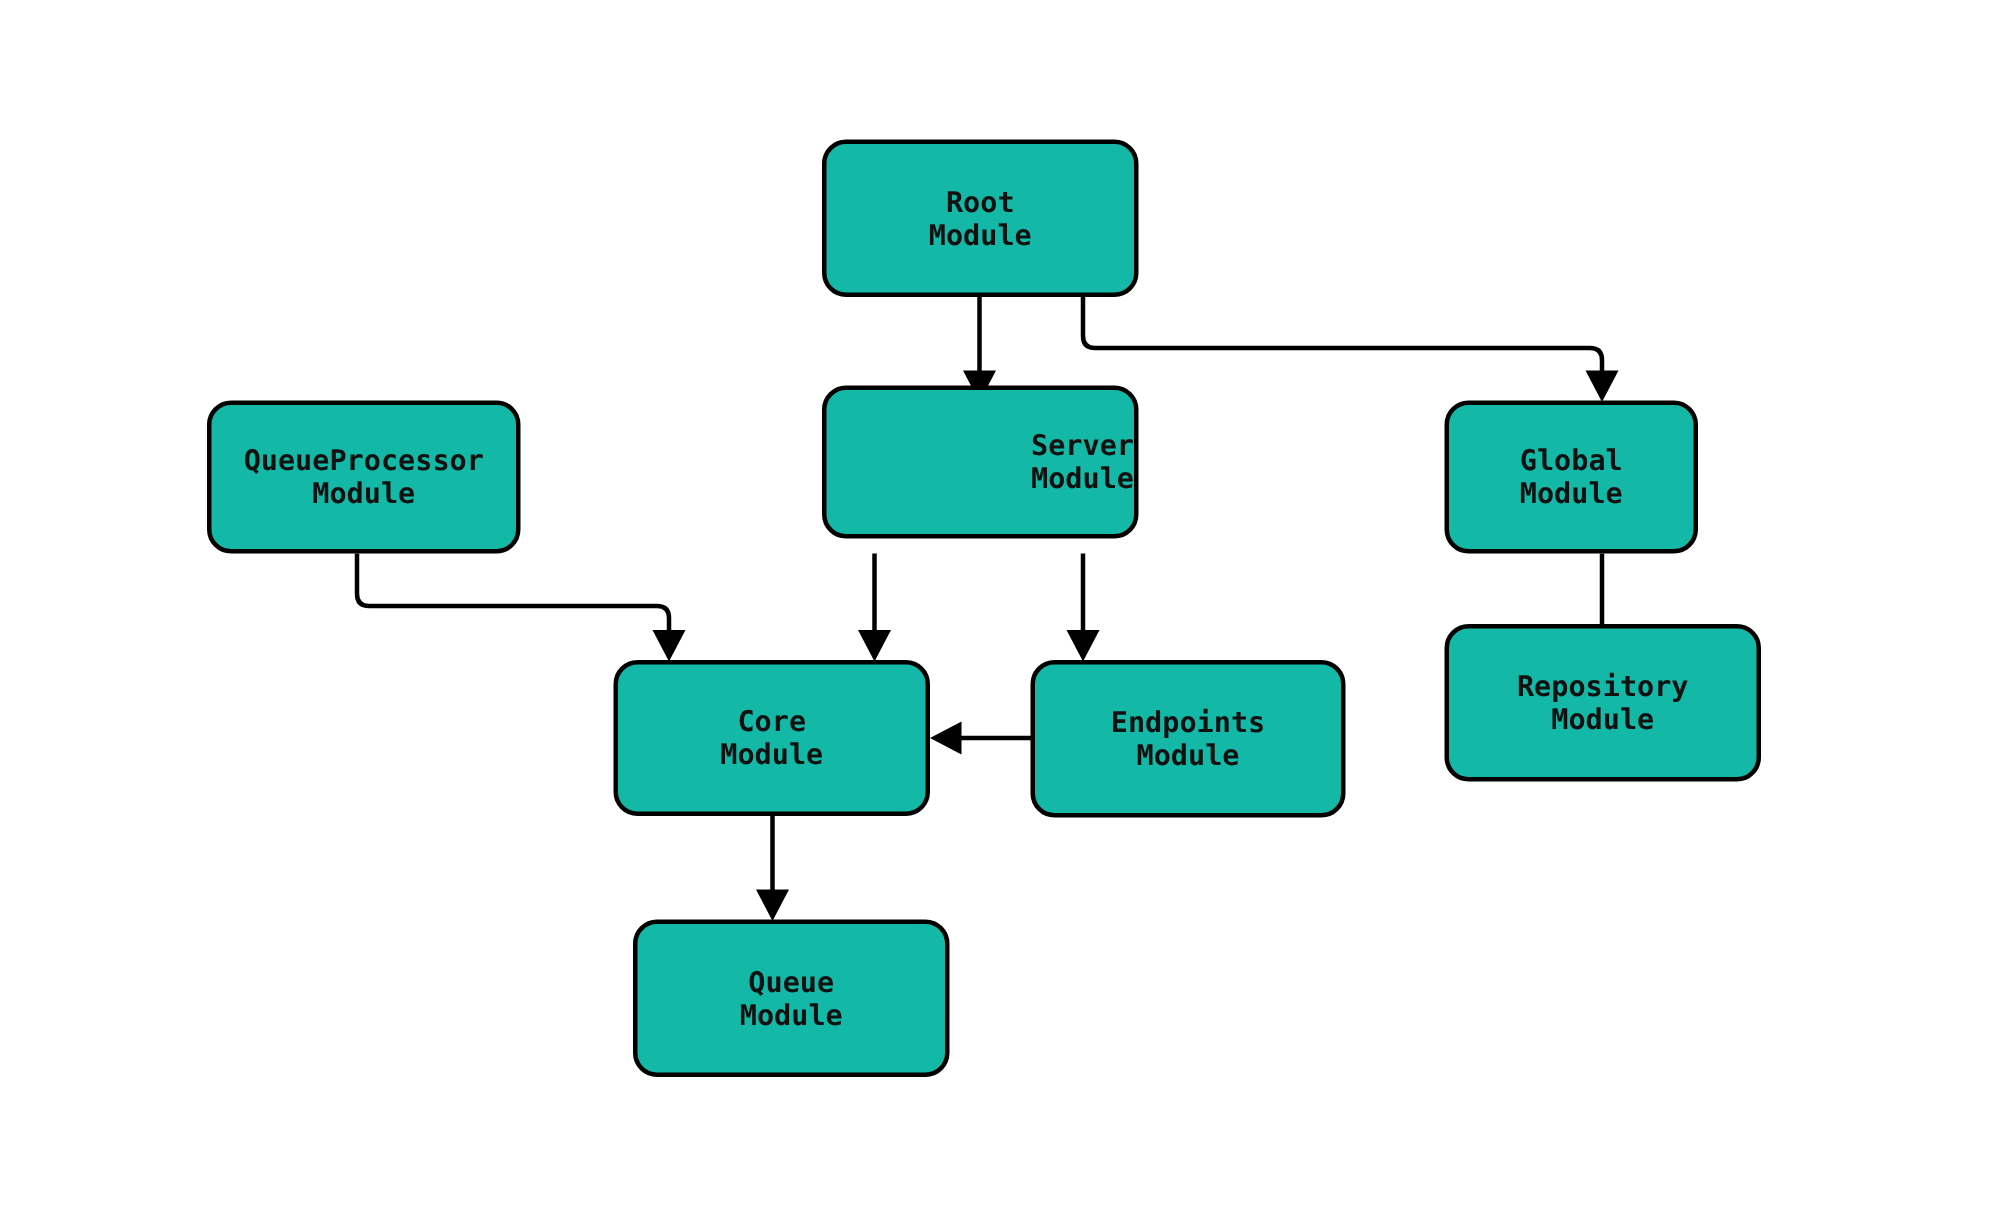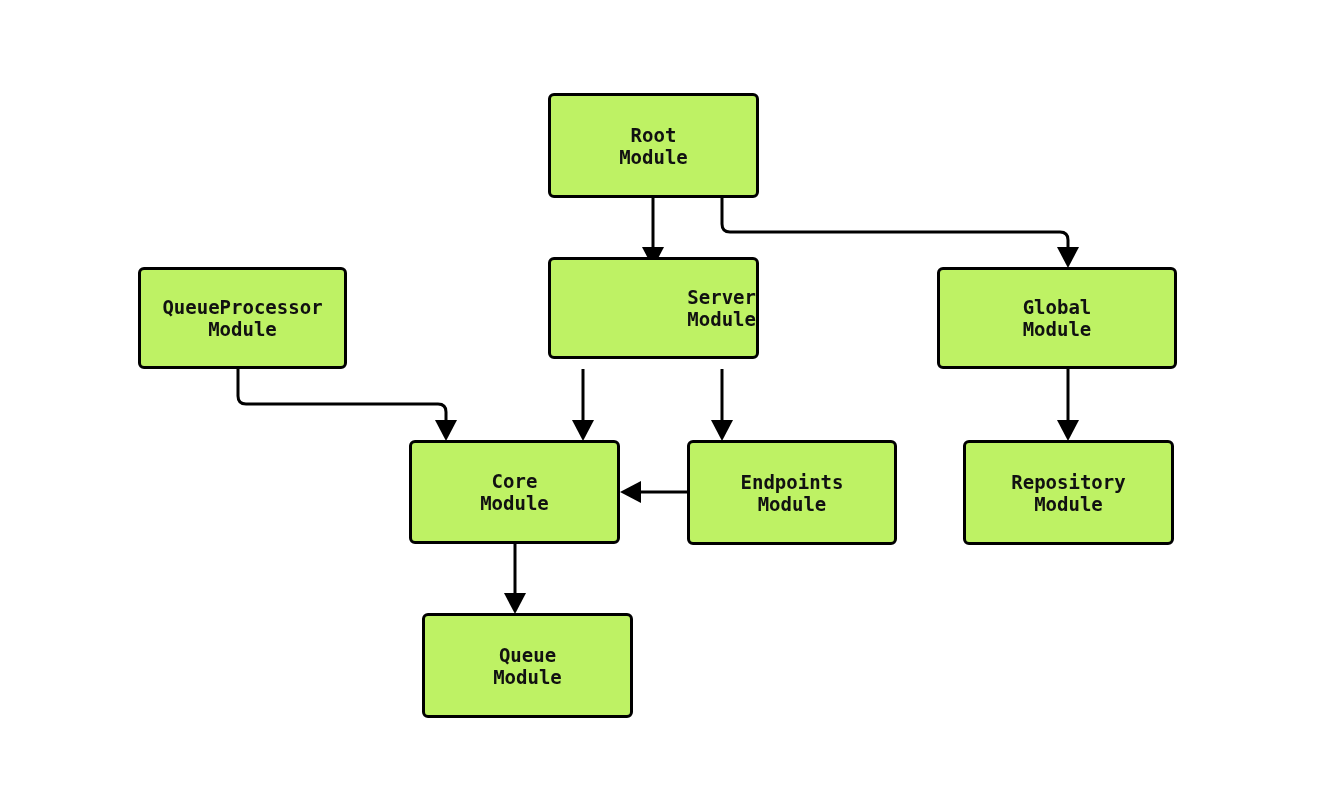--- a/index.html
+++ b/index.html
@@ -20,23 +20,23 @@
     position: absolute;
     left: 0;
     top: 0;
     width: 1337px;
     height: 809px;
     pointer-events: none;
   }
   .node {
     position: absolute;
     box-sizing: border-box;
-    background: #bef264;
+    background: #14b8a6;
     border: 3px solid #000000;
-    border-radius: 6px;
+    border-radius: 16px;
     display: flex;
     flex-direction: column;
     align-items: center;
     justify-content: center;
     z-index: 2;
   }
   .node-line {
     font-family: "DejaVu Sans Mono", "Liberation Mono", monospace;
     font-size: 19px;
     font-weight: 700;
@@ -102,36 +102,36 @@
   <div class="node" style="left:138px; top:267px; width:209px; height:102px;">
     <span class="node-line">QueueProcessor</span>
     <span class="node-line">Module</span>
   </div>
 
   <div class="node" style="left:548px; top:257px; width:211px; height:102px;align-items:flex-end;">
     <span class="node-line">Server</span>
     <span class="node-line">Module</span>
   </div>
 
-  <div class="node" style="left:937px; top:267px; width:240px; height:102px;">
+  <div class="node" style="left:963px; top:267px; width:169px; height:102px;">
     <span class="node-line">Global</span>
     <span class="node-line">Module</span>
   </div>
 
   <div class="node" style="left:409px; top:440px; width:211px; height:104px;">
     <span class="node-line">Core</span>
     <span class="node-line">Module</span>
   </div>
 
   <div class="node" style="left:687px; top:440px; width:210px; height:105px;">
     <span class="node-line">Endpoints</span>
     <span class="node-line">Module</span>
   </div>
 
-  <div class="node" style="left:963px; top:440px; width:211px; height:105px;">
+  <div class="node" style="left:963px; top:416px; width:211px; height:105px;">
     <span class="node-line">Repository</span>
     <span class="node-line">Module</span>
   </div>
 
   <div class="node" style="left:409px; top:613px; width:211px; height:105px;margin-left:13px;">
     <span class="node-line">Queue</span>
     <span class="node-line">Module</span>
   </div>
 
 </div>

